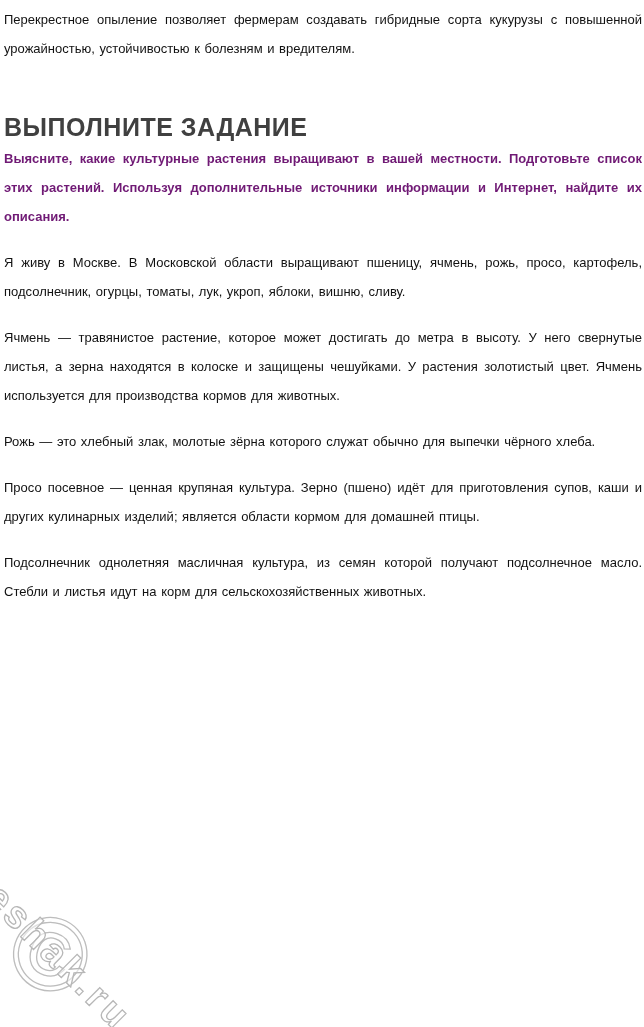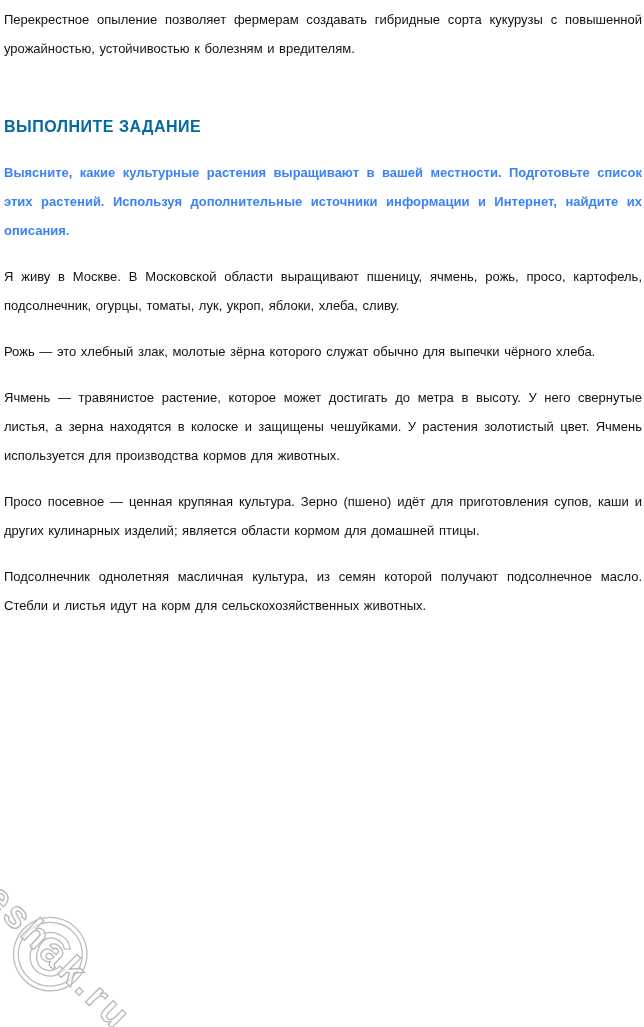--- a/index.html
+++ b/index.html
@@ -18,31 +18,31 @@
     padding: 5px 2px 0 4px;
   }
   .para {
     font-size: 13px;
     line-height: 29px;
     text-align: justify;
     margin-bottom: 17px;
     word-spacing: 1px;
   }
   .heading {
-    font-size: 16px;
+    font-size: 25px;
     line-height: 28px;
     font-weight: 700;
     letter-spacing: 0.5px;
-    color: #0369a1;
+    color: #404040;
     margin-top: 50px;
-    margin-bottom: 17px;
+    margin-bottom: 3px;
   }
   .task {
     font-weight: 700;
-    color: #3b82f6;
+    color: #701a75;
   }
   .watermark {
     position: absolute;
     left: 0;
     top: 0;
     width: 644px;
     height: 1027px;
     pointer-events: none;
     z-index: 5;
   }
@@ -74,26 +74,26 @@
 </head>
 <body>
 
 <main class="doc">
   <p class="para">Перекрестное опыление позволяет фермерам создавать гибридные сорта кукурузы с повышенной урожайностью, устойчивостью к болезням и вредителям.</p>
 
   <h2 class="heading">ВЫПОЛНИТЕ ЗАДАНИЕ</h2>
 
   <p class="para task">Выясните, какие культурные растения выращивают в вашей местности. Подготовьте список этих растений. Используя дополнительные источники информации и Интернет, найдите их описания.</p>
 
-  <p class="para">Я живу в Москве. В Московской области выращивают пшеницу, ячмень, рожь, просо, картофель, подсолнечник, огурцы, томаты, лук, укроп, яблоки, хлеба, сливу.</p>
+  <p class="para">Я живу в Москве. В Московской области выращивают пшеницу, ячмень, рожь, просо, картофель, подсолнечник, огурцы, томаты, лук, укроп, яблоки, вишню, сливу.</p>
 
 
+  <p class="para">Ячмень — травянистое растение, которое может достигать до метра в высоту. У него свернутые листья, а зерна находятся в колоске и защищены чешуйками. У растения золотистый цвет. Ячмень используется для производства кормов для животных.</p>
+
   <p class="para">Рожь — это хлебный злак, молотые зёрна которого служат обычно для выпечки чёрного хлеба.</p>
-
-  <p class="para">Ячмень — травянистое растение, которое может достигать до метра в высоту. У него свернутые листья, а зерна находятся в колоске и защищены чешуйками. У растения золотистый цвет. Ячмень используется для производства кормов для животных.</p>
 
   <p class="para">Просо посевное — ценная крупяная культура. Зерно (пшено) идёт для приготовления супов, каши и других кулинарных изделий; является области кормом для домашней птицы.</p>
 
 
   <p class="para">Подсолнечник однолетняя масличная культура, из семян которой получают подсолнечное масло. Стебли и листья идут на корм для сельскохозяйственных животных.</p>
 </main>
 
 <div class="watermark">
   <span class="wm-copy">©</span>
   <span class="wm-text">reshak.ru</span>

